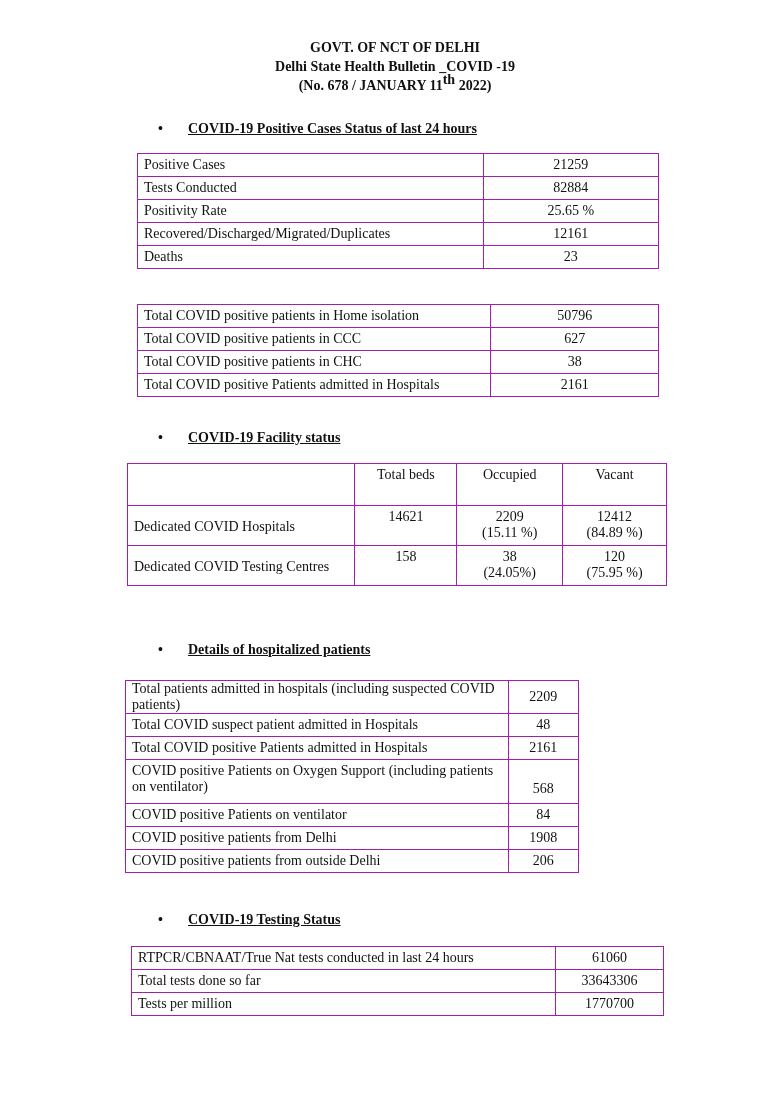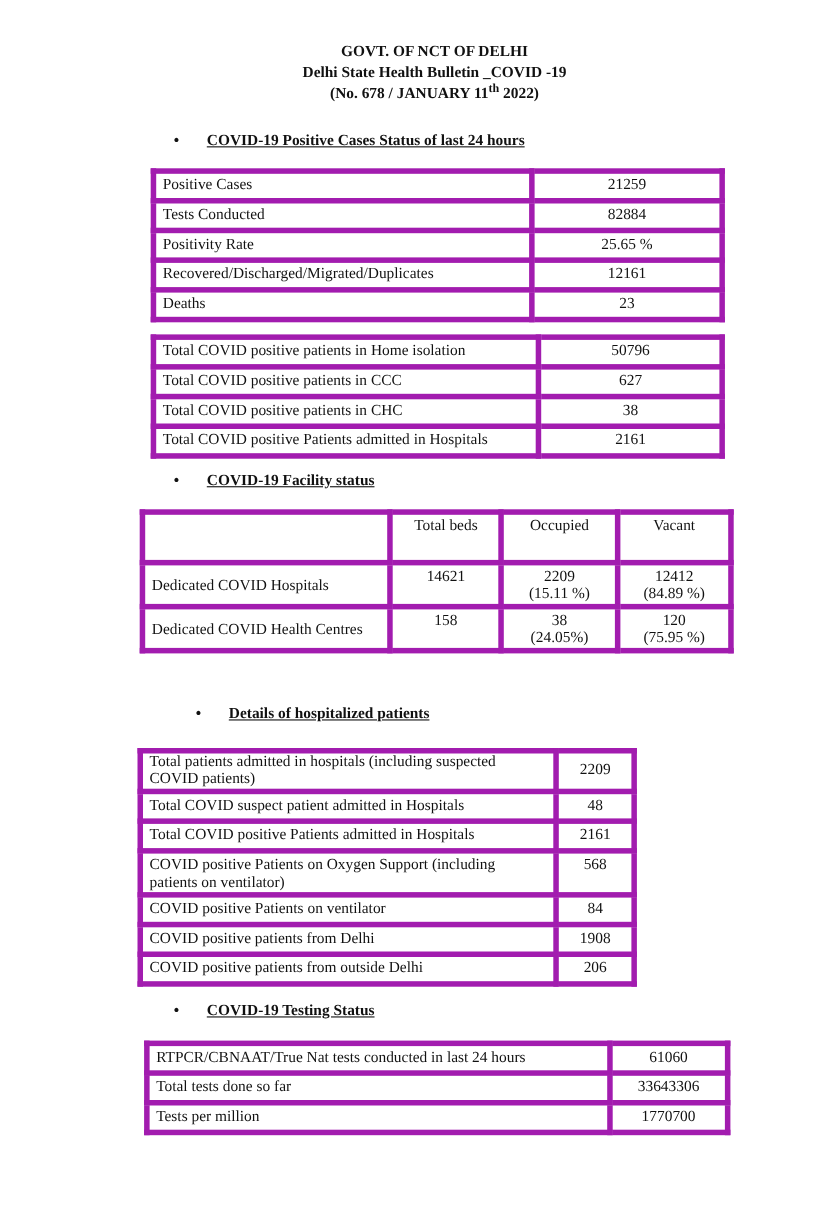--- a/index.html
+++ b/index.html
@@ -1,25 +1,25 @@
 <!DOCTYPE html>
 <html><head>
 <meta charset="utf-8">
 <style>
   html, body { margin:0; padding:0; background:#ffffff; }
   body { width:759px; height:1112px; position:relative; overflow:hidden;
          font-family:"Liberation Serif", "DejaVu Serif", serif; color:#111; }
   .header { position:absolute; top:38px; left:0; width:790px; text-align:center;
             font-weight:bold; font-size:14px; line-height:19px; }
-  .header sup { font-size:11px; vertical-align: super; line-height:0; }
+  .header sup { font-size:14px; vertical-align: super; line-height:0; }
   .section { position:absolute; font-weight:bold; font-size:14px; }
   .section .bullet { display:inline-block; width:30px; font-size:14px; }
   .section .title { text-decoration:underline; }
   table { position:absolute; border-collapse:collapse; font-size:14px; }
-  td { border:5px solid #a21caf; padding:0 6px; height:22px; line-height:16px; }
+  td { border:1px solid #a21caf; padding:0 6px; height:22px; line-height:16px; }
   td.val { text-align:center; }
   .fac td { vertical-align:top; padding-top:3px; }
   .fac td.name { vertical-align:middle; }
   .fac td.head { text-align:center; height:38px; }
 </style>
 </head>
 <body>
 
 <div class="header">
   <div>GOVT. OF NCT OF DELHI</div>
@@ -107,35 +107,35 @@
       <td class="val">
           <div>2209</div>
           <div>(15.11 %)</div>
         </td>
       <td class="val">
           <div>12412</div>
           <div>(84.89 %)</div>
         </td>
     </tr>
     <tr style="height:40px;">
-      <td class="name">Dedicated COVID Health Centres</td>
+      <td class="name">Dedicated COVID Testing Centres</td>
       <td class="val">158</td>
       <td class="val">
           <div>38</div>
           <div>(24.05%)</div>
         </td>
       <td class="val">
           <div>120</div>
           <div>(75.95 %)</div>
         </td>
     </tr>
   </tbody>
 </table>
 
-<div class="section" style="top:642px;left:158px;margin-left:20px;">
+<div class="section" style="top:642px;left:158px;">
   <span class="bullet">•</span><span class="title">Details of hospitalized patients</span>
 </div>
 <table style="top:680px;left:125px;width:454px;">
   <colgroup>
       <col style="width:475px">
       <col style="width:79px">
     </colgroup>
   <tbody>
     <tr>
         <td>Total patients admitted in hospitals (including suspected COVID patients)</td>
@@ -144,21 +144,21 @@
     <tr>
         <td>Total COVID suspect patient admitted in Hospitals</td>
         <td class="val">48</td>
       </tr>
     <tr>
         <td>Total COVID positive Patients admitted in Hospitals</td>
         <td class="val">2161</td>
       </tr>
     <tr style="height:35px;">
         <td style="vertical-align:top;padding-top:3px;">COVID positive Patients on Oxygen Support (including patients on ventilator)</td>
-        <td class="val" style="vertical-align:top;padding-top:3px;">568</td>
+        <td class="val" style="vertical-align:top;padding-top:21px;">568</td>
       </tr>
     <tr>
         <td>COVID positive Patients on ventilator</td>
         <td class="val">84</td>
       </tr>
     <tr>
         <td>COVID positive patients from Delhi</td>
         <td class="val">1908</td>
       </tr>
     <tr>

